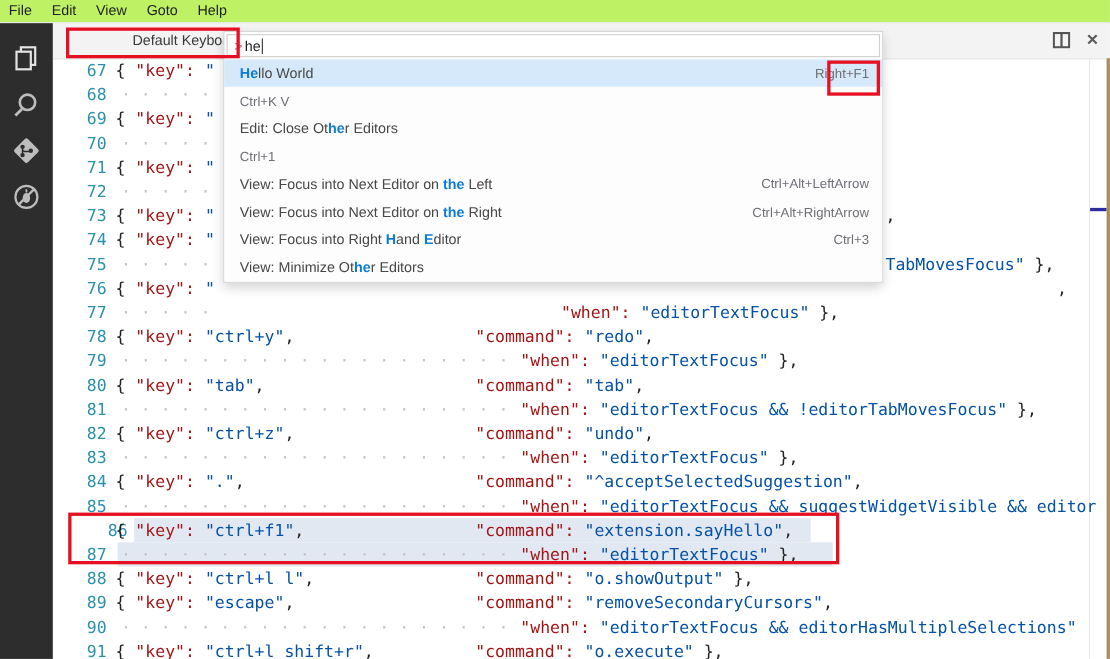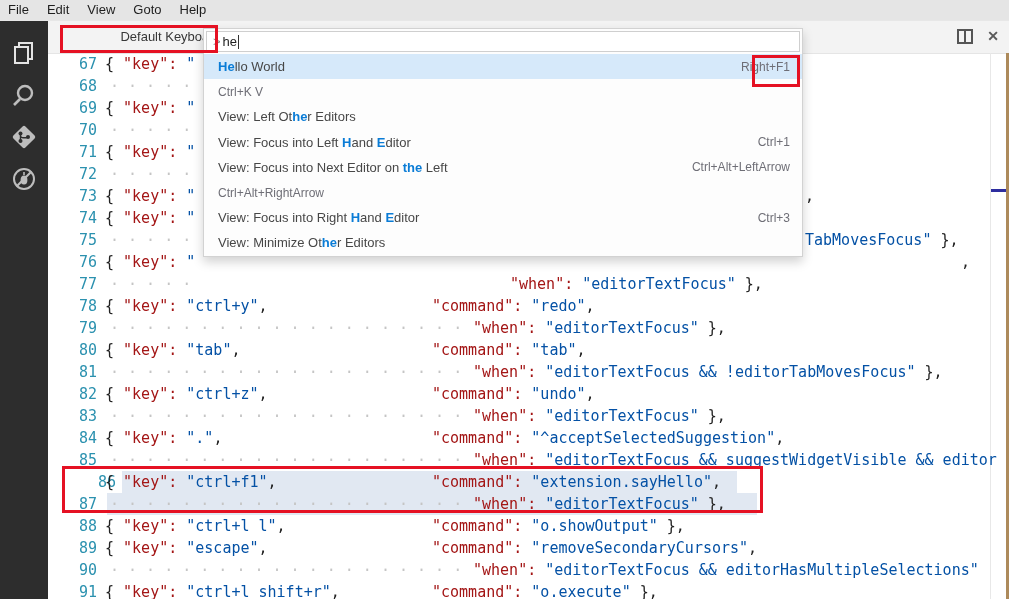--- a/index.html
+++ b/index.html
@@ -1,20 +1,20 @@
 <!DOCTYPE html>
 <html style="--red: #E51123; --match: #0A7CD6; --qosel: #D6E9FA; --selbg: #E1E8F2; --lineno: #2B91AF;"><head>
 <meta charset="utf-8">
 <style>
   html,body{margin:0;padding:0;width:1009px;height:599px;overflow:hidden;
     font-family:"Liberation Sans",sans-serif;background:#fff;position:relative;}
   #stage{position:absolute;inset:0;width:1009px;height:599px;}
 
   
-  .menu-bar{position:absolute;left:0;top:0;width:1009px;height:20px;background:#e5e5e5;
+  .menu-bar{position:absolute;left:0;top:0;width:1009px;height:20px;background:#bef264;
     border-bottom:1px solid #e7e7e7;display:flex;align-items:center;z-index:5;}
   .menu-item{font-size:13px;color:#1e1e1e;padding:0 9px;line-height:20px;cursor:default;}
   .menu-item:first-child{padding-left:8px;}
 
   
   .activity-bar{position:absolute;left:0;top:20px;width:48px;height:579px;background:#2d2d2d;z-index:4;}
   .ab-icon{width:48px;height:42px;display:flex;align-items:center;justify-content:center;color:#bdbdbd;}
   .ab-icon:first-child{margin-top:12px;color:#e4e4e4;}
 
   
@@ -131,32 +131,32 @@
     </div>
     <div class="qo-list">
         <div class="qo-row selected">
           <span class="qo-label"><span class="m">He</span><span>llo World</span></span>
           <span class="qo-key">Right+F1</span>
         </div>
         <div class="qo-row">
           <span class="qo-key">Ctrl+K V</span>
         </div>
         <div class="qo-row">
-          <span class="qo-label"><span>View: Left Ot</span><span class="m">he</span><span>r Editors</span></span>
+          <span class="qo-label"><span>Edit: Close Ot</span><span class="m">he</span><span>r Editors</span></span>
           <span class="qo-key"></span>
         </div>
         <div class="qo-row">
-          <span class="qo-label"><span>View: Focus into Left </span><span class="m">H</span><span>and </span><span class="m">E</span><span>ditor</span></span>
           <span class="qo-key">Ctrl+1</span>
         </div>
         <div class="qo-row">
           <span class="qo-label"><span>View: Focus into Next Editor on </span><span class="m">the</span><span> Left</span></span>
           <span class="qo-key">Ctrl+Alt+LeftArrow</span>
         </div>
         <div class="qo-row">
+          <span class="qo-label"><span>View: Focus into Next Editor on </span><span class="m">the</span><span> Right</span></span>
           <span class="qo-key">Ctrl+Alt+RightArrow</span>
         </div>
         <div class="qo-row">
           <span class="qo-label"><span>View: Focus into Right </span><span class="m">H</span><span>and </span><span class="m">E</span><span>ditor</span></span>
           <span class="qo-key">Ctrl+3</span>
         </div>
         <div class="qo-row">
           <span class="qo-label"><span>View: Minimize Ot</span><span class="m">he</span><span>r Editors</span></span>
           <span class="qo-key"></span>
         </div>

